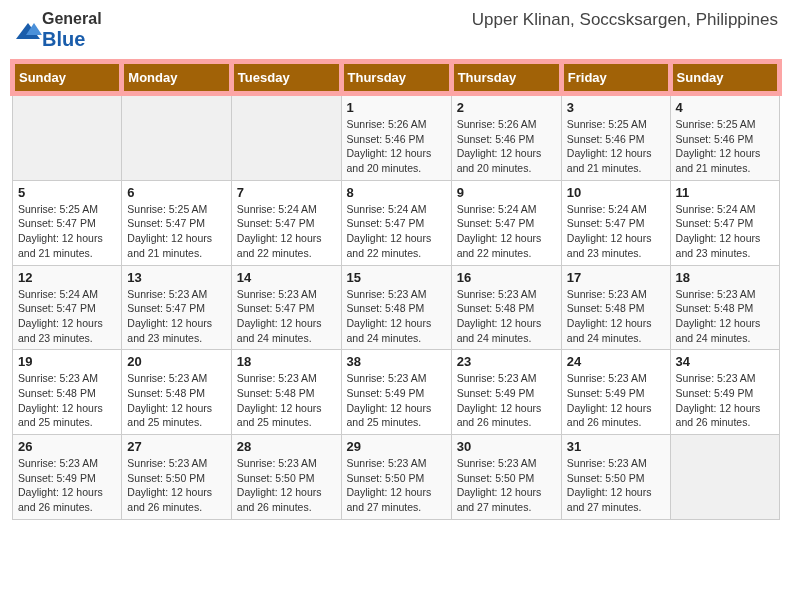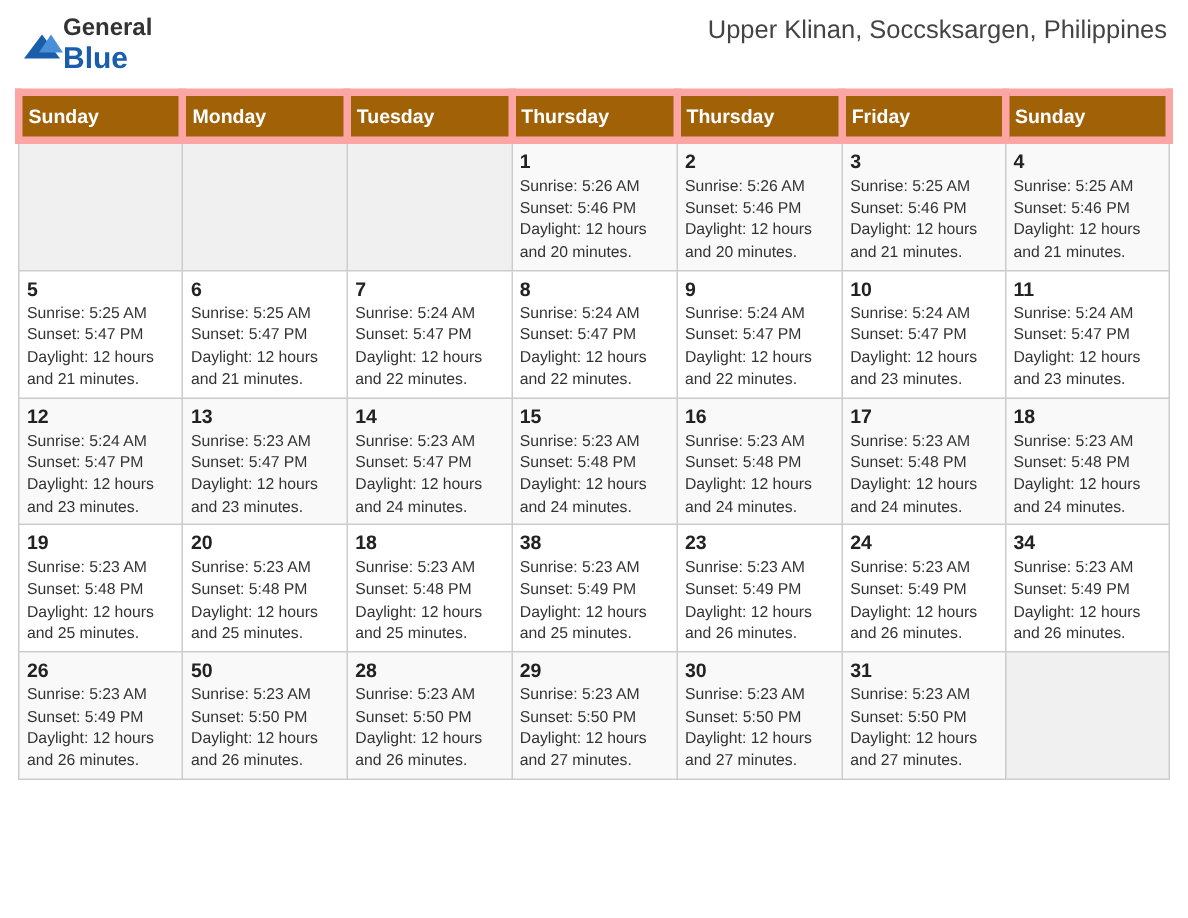--- a/index.html
+++ b/index.html
@@ -234,21 +234,21 @@
           <span class="day-num">34</span>
           <div class="day-info">Sunrise: 5:23 AM<br>Sunset: 5:49 PM<br>Daylight: 12 hours and 26 minutes.</div>
         </td>
       </tr>
       <tr>
         <td>
           <span class="day-num">26</span>
           <div class="day-info">Sunrise: 5:23 AM<br>Sunset: 5:49 PM<br>Daylight: 12 hours and 26 minutes.</div>
         </td>
         <td>
-          <span class="day-num">50</span>
+          <span class="day-num">27</span>
           <div class="day-info">Sunrise: 5:23 AM<br>Sunset: 5:50 PM<br>Daylight: 12 hours and 26 minutes.</div>
         </td>
         <td>
           <span class="day-num">28</span>
           <div class="day-info">Sunrise: 5:23 AM<br>Sunset: 5:50 PM<br>Daylight: 12 hours and 26 minutes.</div>
         </td>
         <td>
           <span class="day-num">29</span>
           <div class="day-info">Sunrise: 5:23 AM<br>Sunset: 5:50 PM<br>Daylight: 12 hours and 27 minutes.</div>
         </td>

